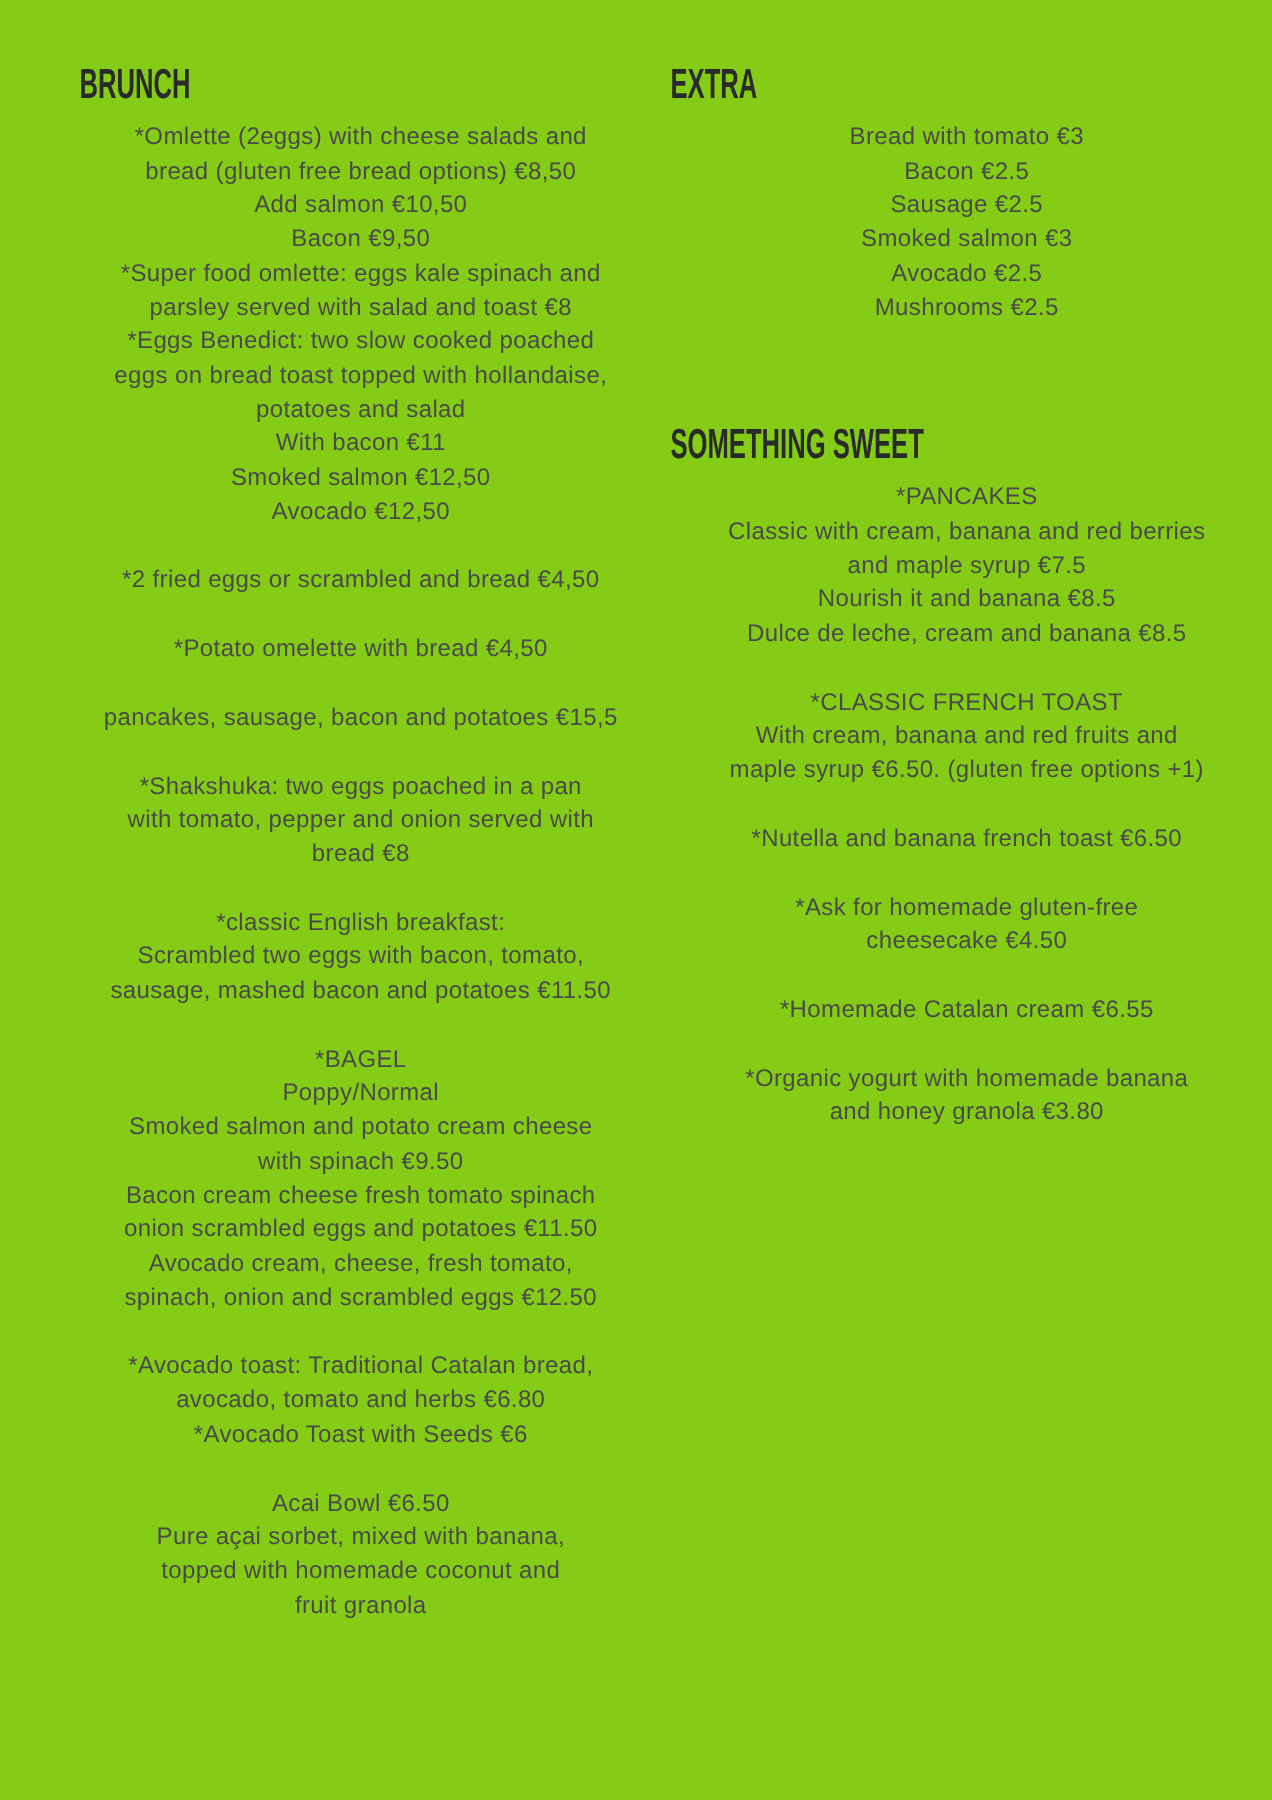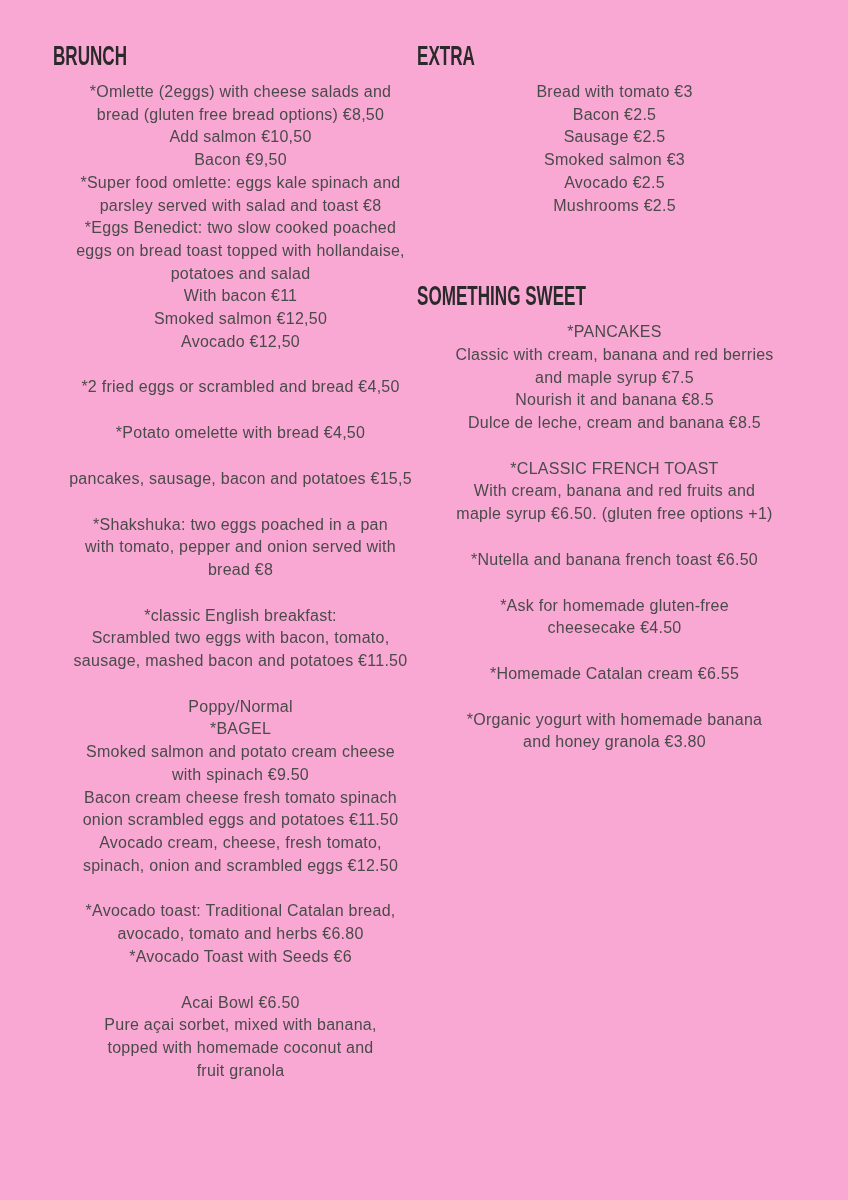--- a/index.html
+++ b/index.html
@@ -10,28 +10,28 @@
   body {
     width: 848px;
     height: 1200px;
     overflow: hidden;
     font-family: "Liberation Sans", sans-serif;
   }
   .page {
     position: relative;
     width: 848px;
     height: 1200px;
-    background: #f9a8d4;
+    background: #84cc16;
   }
   .col {
     position: absolute;
     top: 42px;
   }
   .col-0 { left: 53px;  width: 375px; }
-  .col-1 { left: 417px; width: 395px; }
+  .col-1 { left: 447px; width: 395px; }
   .menu-section { margin: 0; }
   .section-heading {
     margin: 0 0 11px 0;
     font-size: 28px;
     line-height: 28px;
     font-weight: 700;
     color: #2a2a2a;
     letter-spacing: 0;
     white-space: nowrap;
     transform: scaleX(0.61);
@@ -84,22 +84,22 @@
           <div class="menu-line">*Shakshuka: two eggs poached in a pan</div>
           <div class="menu-line">with tomato, pepper and onion served with</div>
           <div class="menu-line">bread €8</div>
         </div>
         <div class="menu-block">
           <div class="menu-line">*classic English breakfast:</div>
           <div class="menu-line">Scrambled two eggs with bacon, tomato,</div>
           <div class="menu-line">sausage, mashed bacon and potatoes €11.50</div>
         </div>
         <div class="menu-block">
+          <div class="menu-line">*BAGEL</div>
           <div class="menu-line">Poppy/Normal</div>
-          <div class="menu-line">*BAGEL</div>
           <div class="menu-line">Smoked salmon and potato cream cheese</div>
           <div class="menu-line">with spinach €9.50</div>
           <div class="menu-line">Bacon cream cheese fresh tomato spinach</div>
           <div class="menu-line">onion scrambled eggs and potatoes €11.50</div>
           <div class="menu-line">Avocado cream, cheese, fresh tomato,</div>
           <div class="menu-line">spinach, onion and scrambled eggs €12.50</div>
         </div>
         <div class="menu-block">
           <div class="menu-line">*Avocado toast: Traditional Catalan bread,</div>
           <div class="menu-line">avocado, tomato and herbs €6.80</div>

